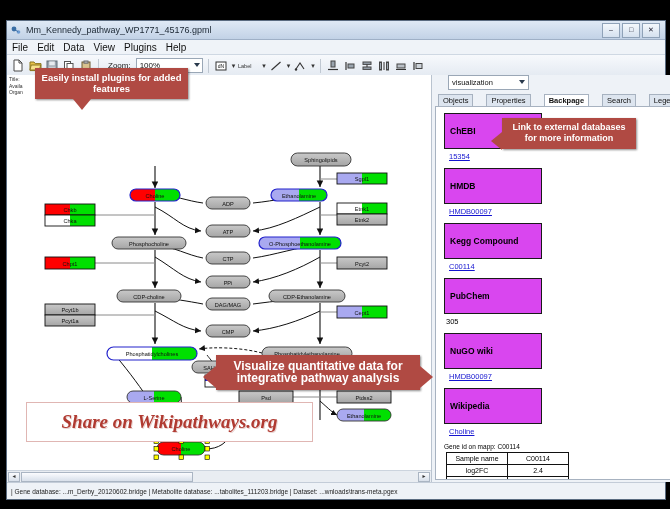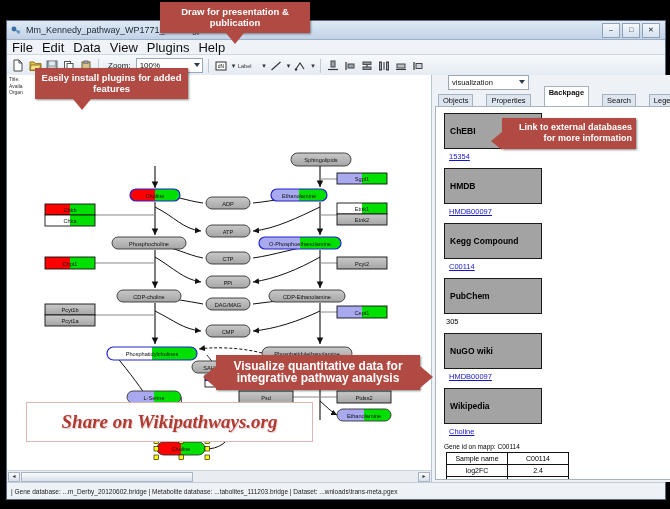--- a/index.html
+++ b/index.html
@@ -15,21 +15,21 @@
   .tb-ico{width:12px;height:12px;margin-right:4px;position:relative;flex:0 0 auto;}
   .tb-ico svg{display:block}
   .tb-title{font-size:9px;color:#1b2733;white-space:nowrap;overflow:hidden;}
   .tb-btns{margin-left:auto;display:flex;gap:2px;padding-right:2px;}
   .tb-btn{width:16px;height:13px;border:1px solid #8fa2b8;background:linear-gradient(#f4f8fc,#d5e1ef);
           font-size:7px;line-height:11px;text-align:center;color:#223;}
 
   
   .menubar{height:14px;background:#eff3f8;border-bottom:1px solid #cfd8e3;display:flex;align-items:center;
            padding-left:5px;gap:9px;}
-  .menubar span{font-size:13px;color:#111;}
+  .menubar span{font-size:10px;color:#111;}
 
   
   .toolbar{height:21px;background:linear-gradient(#f7f9fc,#e4eaf2);border-bottom:1px solid #c3ccd8;
            display:flex;align-items:center;padding-left:4px;gap:3px;}
   .tool{width:14px;height:15px;display:flex;align-items:center;justify-content:center;}
   .tool svg{display:block}
   .tsep{width:1px;height:14px;background:#c0c8d2;margin:0 2px;}
   .zlabel{font-size:8px;color:#222;margin-left:4px;margin-right:2px;}
   .zoomsel{width:62px;height:13px;border:1px solid #9aa7b6;background:#fff;font-size:8px;color:#111;
            display:flex;align-items:center;padding-left:3px;position:relative;}
@@ -44,23 +44,23 @@
   
   .infohdr{position:absolute;left:2px;top:1px;font-size:5px;color:#333;line-height:6.5px;z-index:3;}
 
   
   .visrow{height:17px;display:flex;align-items:flex-start;padding-left:16px;}
   .visdd{width:76px;height:13px;border:1px solid #9aa7b6;background:#fff;font-size:7.5px;color:#111;
          display:flex;align-items:center;padding-left:3px;position:relative;}
   .visdd .cv{position:absolute;right:3px;top:4px;border-left:3px solid transparent;border-right:3px solid transparent;border-top:4px solid #2a3a4d;}
   .tabrow{display:flex;align-items:flex-end;padding-left:6px;height:14px;gap:13px;}
   .tab{font-size:7.5px;padding:1px 4px 1px;border:1px solid #a7b2c0;border-bottom:none;background:#dde5ef;color:#111;}
-  .tab.active{background:#fff;font-weight:bold;padding-bottom:10px;margin-bottom:-1px;}
+  .tab.active{background:#fff;font-weight:bold;padding-bottom:2px;margin-bottom:-1px;}
   .bp{flex:1;background:#fff;border:1px solid #a7b2c0;margin:0 3px 2px 3px;padding:6px 0 0 8px;overflow:hidden;position:relative;}
-  .bpbox{display:inline-block;min-width:86px;border:1px solid #1a1a1a;background:#a3a3a3;
+  .bpbox{display:inline-block;min-width:86px;border:1px solid #1a1a1a;background:#d946ef;
          font-size:8.5px;font-weight:bold;color:#000;padding:12px 5px;margin-bottom:3px;}
   .bplink{font-size:7.5px;color:#1414d0;text-decoration:underline;display:block;margin:0 0 7px 5px;}
   .bpplain{font-size:7.5px;color:#000;display:block;margin:0 0 7px 2px;}
   .exphdr{font-size:9px;font-weight:bold;color:#000;margin:2px 0 8px 0;}
   .geneid{font-size:6.5px;color:#000;margin-bottom:2px;}
   table.expt{border-collapse:collapse;margin-left:2px;}
   table.expt td{border:1px solid #111;font-size:7px;text-align:center;padding:2px 4px;color:#000;width:52px;}
 
   
   .status{position:absolute;left:0;right:0;bottom:0;height:16px;background:#eef2f7;border-top:1px solid #c3ccd8;
@@ -72,21 +72,21 @@
 
   
   .callout{position:absolute;background:#b04a43;color:#fff;font-weight:bold;text-align:center;
            box-shadow:1px 1px 2px rgba(0,0,0,.45);z-index:40;}
   .co1{left:160px;top:2px;width:142px;padding:4px 4px 5px;font-size:9.5px;line-height:11px;}
   .co1 .arr{position:absolute;left:50%;margin-left:-9px;top:100%;width:0;height:0;
             border-left:9px solid transparent;border-right:9px solid transparent;border-top:11px solid #b04a43;}
   .co2{left:35px;top:68px;width:145px;padding:4px 4px 5px;font-size:9.5px;line-height:11px;}
   .co2 .arr{position:absolute;left:38px;top:100%;width:0;height:0;
             border-left:9px solid transparent;border-right:9px solid transparent;border-top:11px solid #b04a43;}
-  .co3{left:502px;top:118px;width:126px;padding:4px 4px 5px;font-size:9px;line-height:11px;z-index:41;text-align:right;}
+  .co3{left:502px;top:118px;width:126px;padding:4px 4px 5px;font-size:9px;line-height:11px;z-index:41;}
   .co3 .arr{position:absolute;right:100%;top:14px;width:0;height:0;
             border-top:9px solid transparent;border-bottom:9px solid transparent;border-right:11px solid #b04a43;}
   .co4{left:216px;top:355px;width:196px;padding:5px 4px 6px;font-size:12px;line-height:12px;}
   .co4 .arrl{position:absolute;right:100%;top:11px;width:0;height:0;
              border-top:11px solid transparent;border-bottom:11px solid transparent;border-right:13px solid #b04a43;}
   .co4 .arrr{position:absolute;left:100%;top:11px;width:0;height:0;
              border-top:11px solid transparent;border-bottom:11px solid transparent;border-left:13px solid #b04a43;}
 
   .sharebox{position:absolute;left:26px;top:402px;width:285px;height:38px;background:#fff;border:1px solid #e0b6b3;
             display:flex;align-items:center;justify-content:center;z-index:40;}
@@ -762,24 +762,20 @@
           <span class="thumb"></span>
         </div>
       </div>
     </div>
 
     <div class="status">
       <span>| Gene database: ...m_Derby_20120602.bridge | Metabolite database: ...tabolites_111203.bridge | Dataset: ...wnloads\trans-meta.pgex</span>
     </div>
   </div>
 
-  <div class="callout co1">
-    <span>Draw for presentation &amp; publication</span>
-    <span class="arr"></span>
-  </div>
   <div class="callout co2">
     <span>Easily install plugins for added features</span>
     <span class="arr"></span>
   </div>
   <div class="callout co3">
     <span>Link  to external databases  for more information</span>
     <span class="arr"></span>
   </div>
   <div class="callout co4">
     <span>Visualize quantitative data  for integrative pathway analysis</span>

